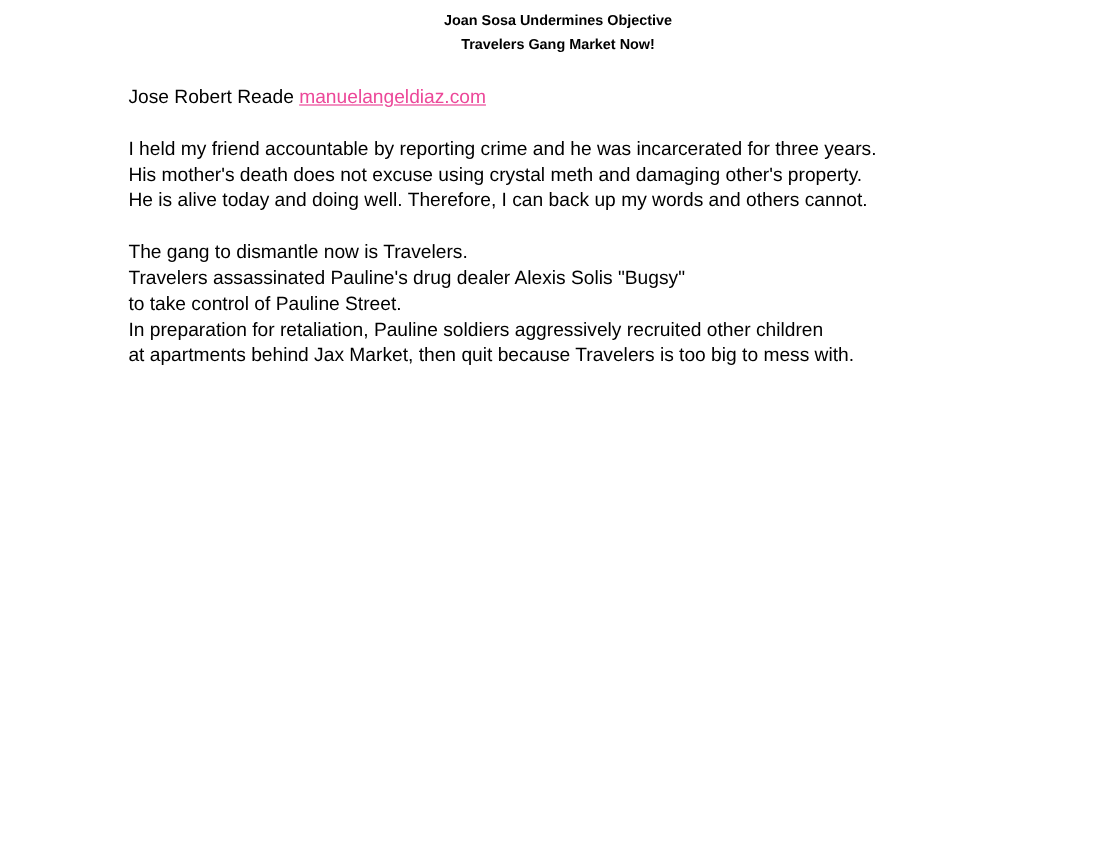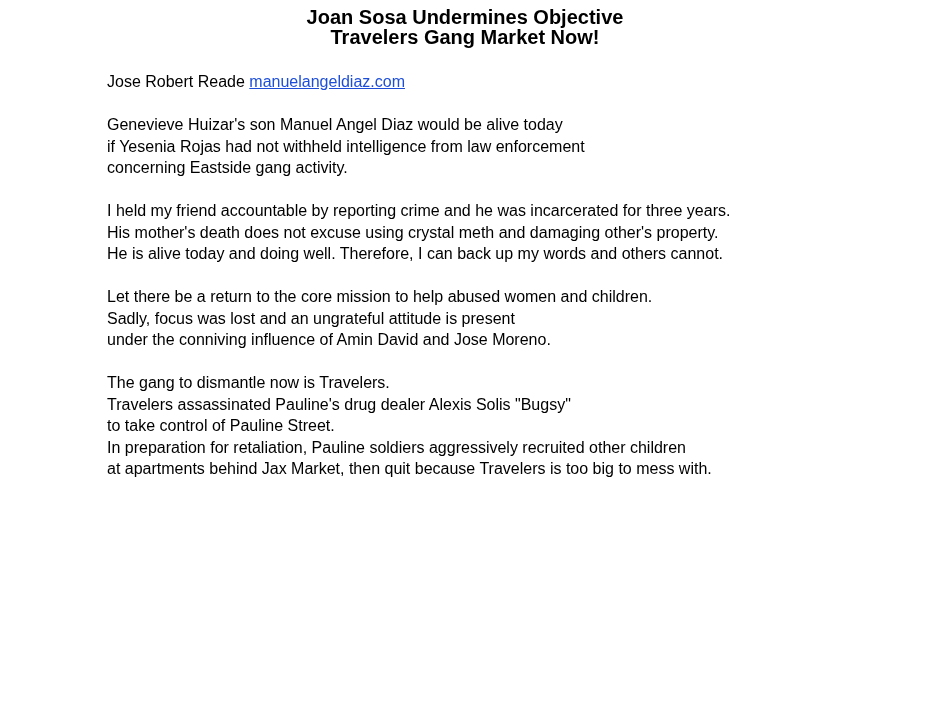--- a/index.html
+++ b/index.html
@@ -11,35 +11,35 @@
     height: 720px;
     background: #ffffff;
     color: #000000;
     font-family: "Liberation Sans", sans-serif;
     overflow: hidden;
   }
   .title-block {
     padding-top: 7px;
     text-align: center;
     font-weight: bold;
-    font-size: 20px;
+    font-size: 12px;
     line-height: 20px;
   }
   .content {
     margin-left: 107px;
     margin-right: 40px;
     font-size: 16px;
     line-height: 21.5px;
   }
   .byline {
     margin-top: 24px;
     margin-bottom: 21.5px;
   }
   .site-link {
-    color: #1d4ed8;
+    color: #ec4899;
     text-decoration: underline;
     cursor: pointer;
   }
   .para {
     margin: 0 0 21.5px 0;
   }
   .para:last-child {
     margin-bottom: 16px;
   }
 </style>
@@ -50,18 +50,16 @@
   <div>Joan Sosa Undermines Objective</div>
   <div>Travelers Gang Market Now!</div>
 </div>
 
 <div class="content">
   <div class="byline">
     <span>Jose Robert Reade</span>
     <a class="site-link" href="#">manuelangeldiaz.com</a>
   </div>
   <div id="paragraphs">
-      <div class="para">Genevieve Huizar's son Manuel Angel Diaz would be alive today<br>if Yesenia Rojas had not withheld intelligence from law enforcement<br>concerning Eastside gang activity.</div>
       <div class="para">I held my friend accountable by reporting crime and he was incarcerated for three years.<br>His mother's death does not excuse using crystal meth and damaging other's property.<br>He is alive today and doing well. Therefore, I can back up my words and others cannot.</div>
-      <div class="para">Let there be a return to the core mission to help abused women and children.<br>Sadly, focus was lost and an ungrateful attitude is present<br>under the conniving influence of Amin David and Jose Moreno.</div>
       <div class="para">The gang to dismantle now is Travelers.<br>Travelers assassinated Pauline's drug dealer Alexis Solis "Bugsy"<br>to take control of Pauline Street.<br>In preparation for retaliation, Pauline soldiers aggressively recruited other children<br>at apartments behind Jax Market, then quit because Travelers is too big to mess with.</div>
     </div>
 </div>
 
 </body></html>

